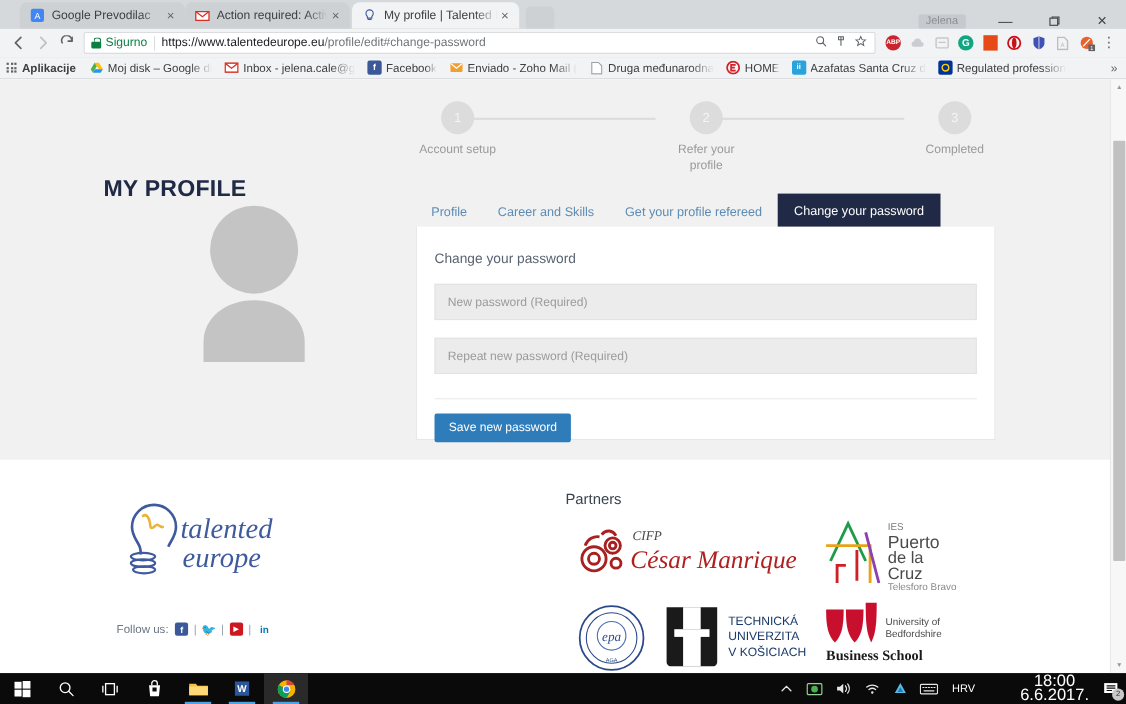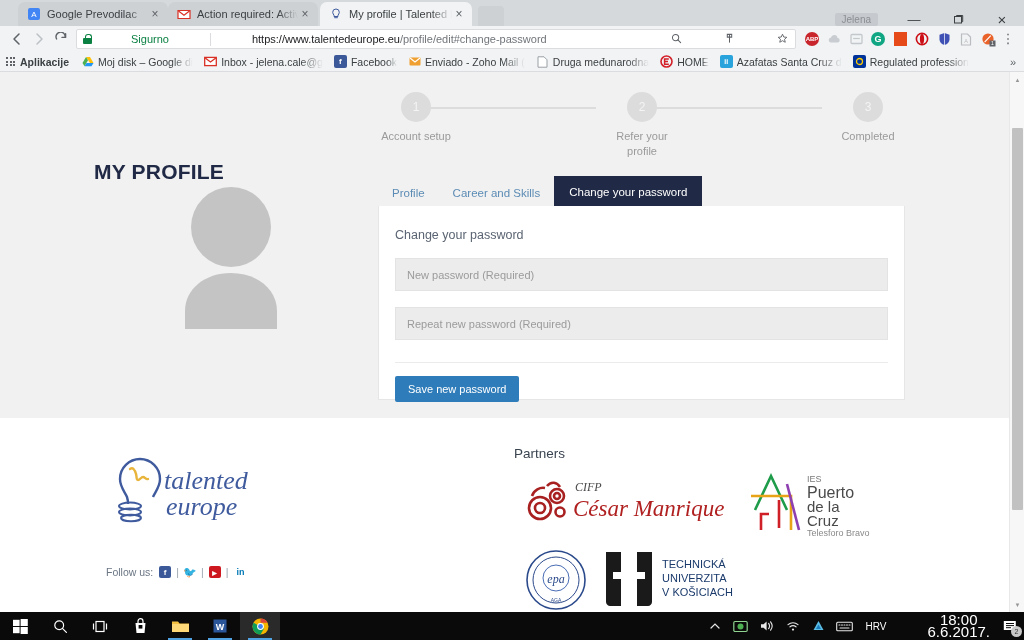--- a/index.html
+++ b/index.html
@@ -45,21 +45,21 @@
   .winbtn { width:44px; height:26px; display:flex; align-items:center; justify-content:center;
             color:#3c4043; font-size:13px; }
 
   
   .toolbar { height:26px; background:#f1f3f4; display:flex; align-items:center; padding:0 6px; }
   .navbtn { width:22px; height:22px; display:flex; align-items:center; justify-content:center;
             color:#5f6368; font-size:14px; flex:0 0 auto; }
   .navbtn.dim { color:#bdc1c6; }
   .omnibox {
     flex:1 1 auto; height:20px; background:#fff; border:1px solid #dadce0; border-radius:2px;
-    display:flex; align-items:center; padding:0 4px 0 6px; margin:0 4px; min-width:0;gap:35px;
+    display:flex; align-items:center; padding:0 4px 0 6px; margin:0 4px; min-width:0;
   }
   .lockicon { width:9px; height:10px; position:relative; flex:0 0 9px; margin-right:4px; }
   .lockicon:before { content:""; position:absolute; left:0; bottom:0; width:9px; height:6px;
                      background:#0b8043; border-radius:1px; }
   .lockicon:after { content:""; position:absolute; left:2px; top:0; width:5px; height:5px;
                     border:1.5px solid #0b8043; border-bottom:none; border-radius:3px 3px 0 0; }
   .secure { font-size:11px; color:#0b8043; margin-right:6px; white-space:nowrap; }
   .vsep { width:1px; height:13px; background:#dadce0; margin-right:6px; flex:0 0 1px; }
   .urlwrap { font-size:11px; color:#202124; white-space:nowrap; overflow:hidden; flex:1 1 auto; }
   .urlwrap .host { color:#202124; }
@@ -443,20 +443,21 @@
       <div class="avatar">
         <svg width="142" height="152" viewBox="0 0 142 152">
           <circle cx="71" cy="50" r="40" fill="#c4c4c4"></circle>
           <path d="M71 96c-26 0-46 16-46 38v18h92v-18c0-22-20-38-46-38z" fill="#c4c4c4"></path>
         </svg>
       </div>
 
       <div class="ptabs">
         <div class="ptab">Profile</div>
         <div class="ptab">Career and Skills</div>
+        <div class="ptab">Get your profile refereed</div>
         <div class="ptab on">Change your password</div>
       </div>
 
       <div class="card">
         <div class="cardtitle">Change your password</div>
 
         <div class="field">
           <span>New password (Required)</span>
         </div>
 
@@ -545,20 +546,30 @@
           <path d="M4 4h46v50c0 2-2 4-4 4H8c-2 0-4-2-4-4z" fill="#1a1a1a"></path>
           <rect x="19" y="4" width="16" height="20" fill="#fff"></rect>
           <rect x="19" y="30" width="16" height="28" fill="#fff"></rect>
           <rect x="11" y="24" width="32" height="7" fill="#fff"></rect>
           <text x="60" y="20" font-size="11" fill="#1a3a6b" font-family="Liberation Sans, sans-serif">TECHNICKÁ</text>
           <text x="60" y="34" font-size="11" fill="#1a3a6b" font-family="Liberation Sans, sans-serif">UNIVERZITA</text>
           <text x="60" y="48" font-size="11" fill="#1a3a6b" font-family="Liberation Sans, sans-serif">V KOŠICIACH</text>
         </svg>
       </div>
 
+      <div class="plogo p5">
+        <svg width="130" height="62" viewBox="0 0 130 62">
+          <path d="M6 8c0 16 2 24 8 30 6-6 8-14 8-30z" fill="#c8102e"></path>
+          <path d="M24 8c0 16 2 24 8 30 6-6 8-14 8-30z" fill="#c8102e"></path>
+          <path d="M42 2c0 20 1 28 5 36 4-8 5-16 5-36z" fill="#c8102e"></path>
+          <text x="60" y="22" font-size="9" fill="#4a4a4a" font-family="Liberation Sans, sans-serif">University of</text>
+          <text x="60" y="33" font-size="9" fill="#4a4a4a" font-family="Liberation Sans, sans-serif">Bedfordshire</text>
+          <text x="6" y="54" font-size="13" fill="#1a1a1a" font-weight="bold" font-family="Liberation Serif, serif">Business School</text>
+        </svg>
+      </div>
     </div>
   </div>
 
   <div class="sbar">
     <div class="sarrow">▲</div>
     <div class="sthumb"></div>
     <div class="sarrow bot">▼</div>
   </div>
 
   <div class="taskbar">

